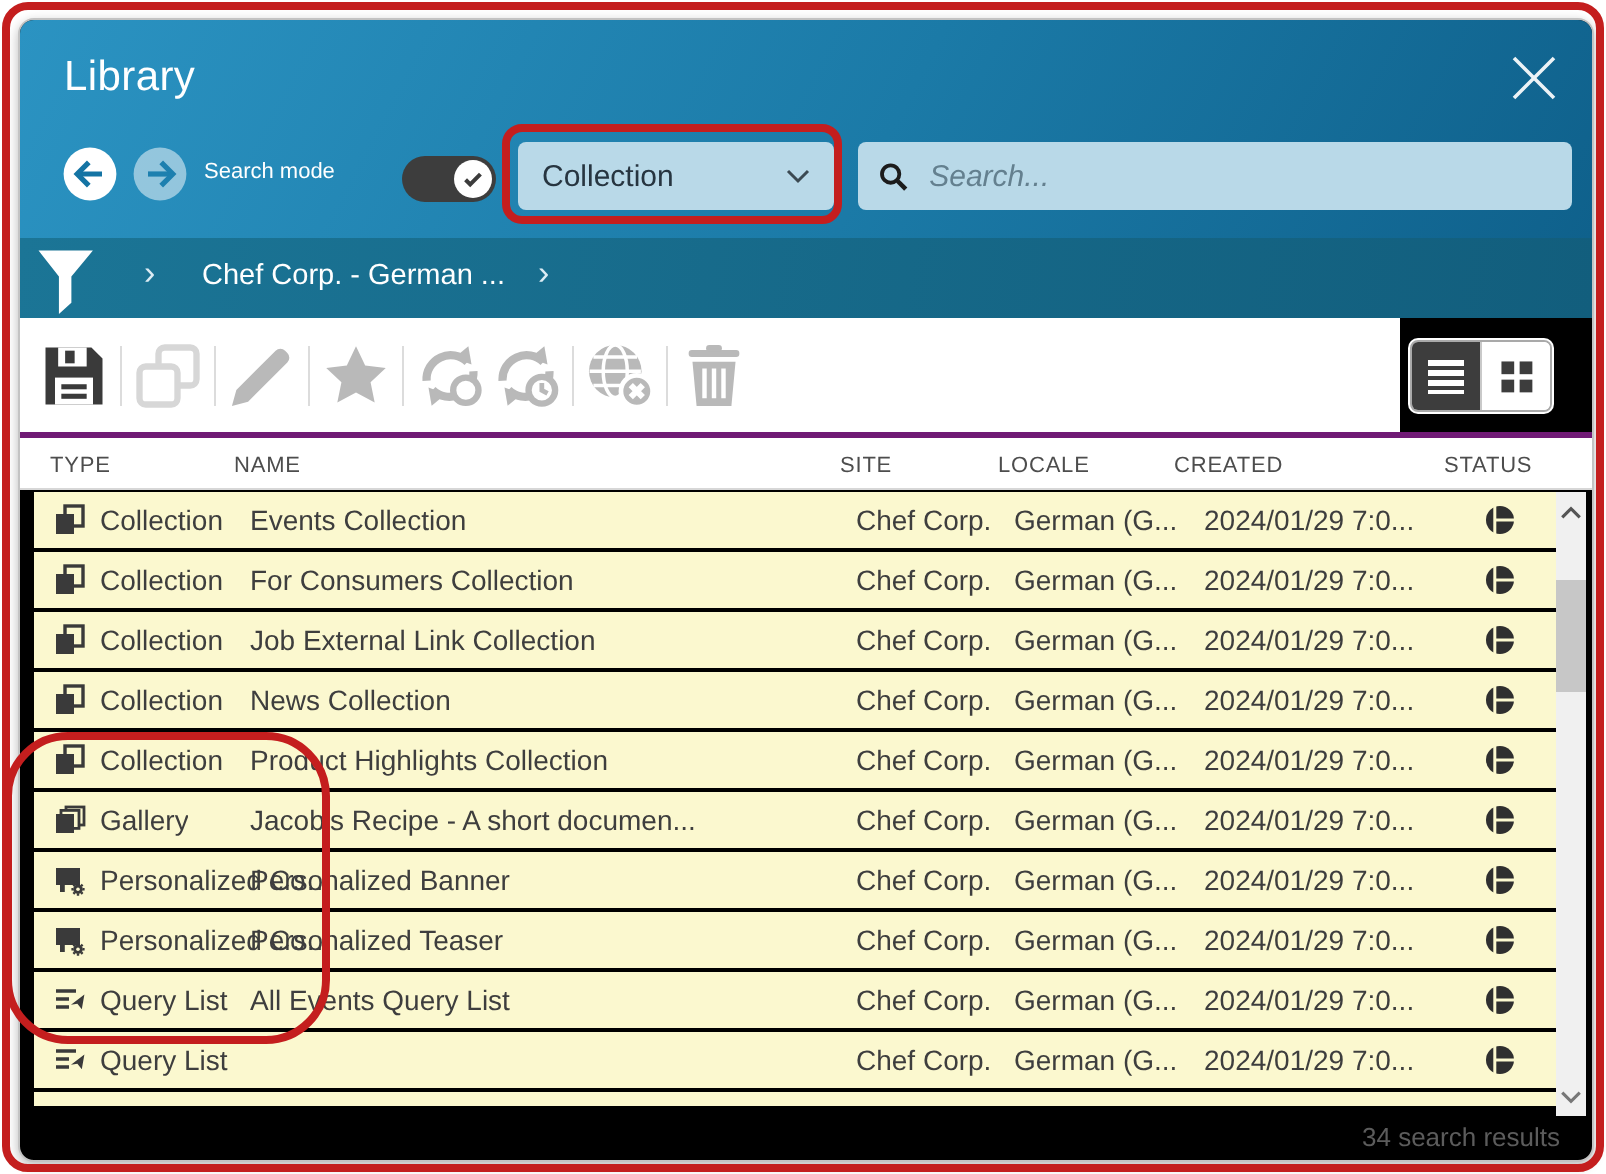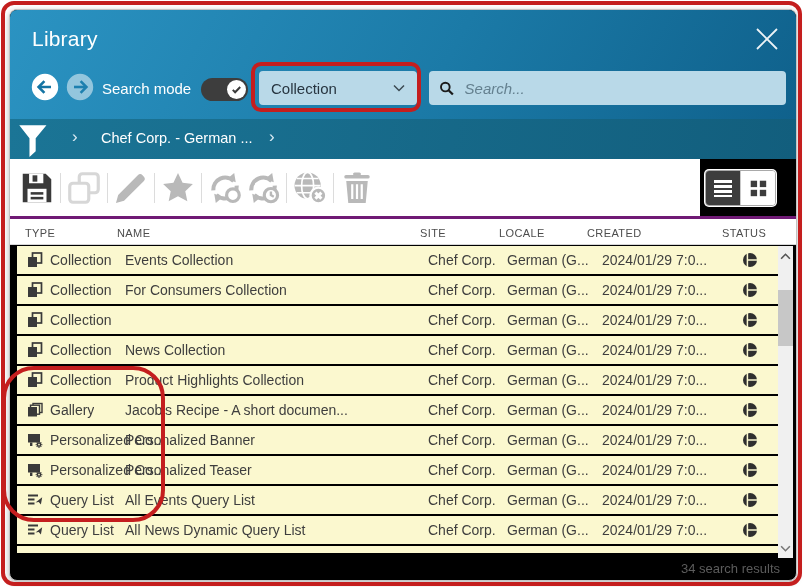--- a/index.html
+++ b/index.html
@@ -24,21 +24,21 @@
     border:1px solid #c3c3c3;border-radius:8px;box-shadow:0 2px 6px rgba(0,0,0,.28);overflow:hidden}
 
   
   .hdr{position:absolute;left:0;top:0;width:100%;height:109px;
     background:linear-gradient(118deg,#2b93c2 0%,#1b7aa7 55%,#0f618c 100%)}
   .title{position:absolute;left:22px;top:17px;color:#fff;font-size:21px;letter-spacing:.2px}
   .close-btn{position:absolute;right:13px;top:13px;width:32px;height:32px;cursor:pointer;opacity:.92}
   .nav-btn{position:absolute;top:63px;width:28px;height:28px;cursor:pointer}
   .back{left:21px}
   .fwd{left:56px;opacity:.5}
-  .sm-label{position:absolute;left:92px;top:70px;color:#fff;font-size:15px}
+  .sm-label{position:absolute;left:92px;top:70px;color:#fff;font-size:11px}
   .toggle{position:absolute;left:191px;top:68px;width:47px;height:23px;border-radius:12px;background:#3d3d3d;cursor:pointer}
   .knob{position:absolute;right:2px;top:2px;width:19px;height:19px;border-radius:50%;background:#fff;
     display:flex;align-items:center;justify-content:center}
   .dropdown{position:absolute;left:249px;top:61px;width:158px;height:34px;background:var(--field);
     border-radius:4px;display:flex;align-items:center;padding:0 12px;box-sizing:border-box;
     color:#273540;font-size:15px;cursor:pointer}
   .dd-chev{margin-left:auto;display:flex}
   .searchbox{position:absolute;left:419px;top:61px;width:357px;height:34px;background:var(--field);
     border-radius:4px;display:flex;align-items:center;padding:0 10px;box-sizing:border-box;gap:8px}
   .searchbox input{border:none;background:transparent;outline:none;font-style:italic;font-size:15px;
@@ -330,20 +330,21 @@
         </span>
       </div>
       <div class="row">
         <span class="icn c-icon">
           <svg viewBox="0 0 16 16">
             <rect x="5.5" y="1" width="9" height="10" fill="none" stroke="currentColor" stroke-width="1.7"></rect>
             <rect x="1" y="5" width="9" height="10" fill="currentColor"></rect>
           </svg>
         </span>
         <span class="cell c-type">Collection</span>
+        <span class="cell c-name">Job External Link Collection</span>
         <span class="cell c-site">Chef Corp.</span>
         <span class="cell c-locale">German (G...</span>
         <span class="cell c-created">2024/01/29 7:0...</span>
         <span class="icn c-status">
           <svg viewBox="0 0 16 16">
             <circle cx="8" cy="8" r="7" fill="currentColor"></circle>
             <path d="M5.4 0v16" stroke="#fbf8cf" stroke-width="1.5" fill="none"></path>
             <path d="M5.4 8H16" stroke="#fbf8cf" stroke-width="1.5" fill="none"></path>
           </svg>
         </span>
@@ -480,21 +481,20 @@
       <div class="row">
         <span class="icn c-icon">
           <svg viewBox="0 0 16 16">
             <g stroke="currentColor" stroke-width="1.8" fill="none">
               <path d="M1 3.5h10M1 7.5h6.5M1 11.5h6.5"></path>
             </g>
             <path fill="currentColor" d="M15.2 5.2l-1.3 7.4-2.2-2.7-3.2.5z"></path>
           </svg>
         </span>
         <span class="cell c-type">Query List</span>
-        <span class="cell c-name">All News Dynamic Query List</span>
         <span class="cell c-site">Chef Corp.</span>
         <span class="cell c-locale">German (G...</span>
         <span class="cell c-created">2024/01/29 7:0...</span>
         <span class="icn c-status">
           <svg viewBox="0 0 16 16">
             <circle cx="8" cy="8" r="7" fill="currentColor"></circle>
             <path d="M5.4 0v16" stroke="#fbf8cf" stroke-width="1.5" fill="none"></path>
             <path d="M5.4 8H16" stroke="#fbf8cf" stroke-width="1.5" fill="none"></path>
           </svg>
         </span>

